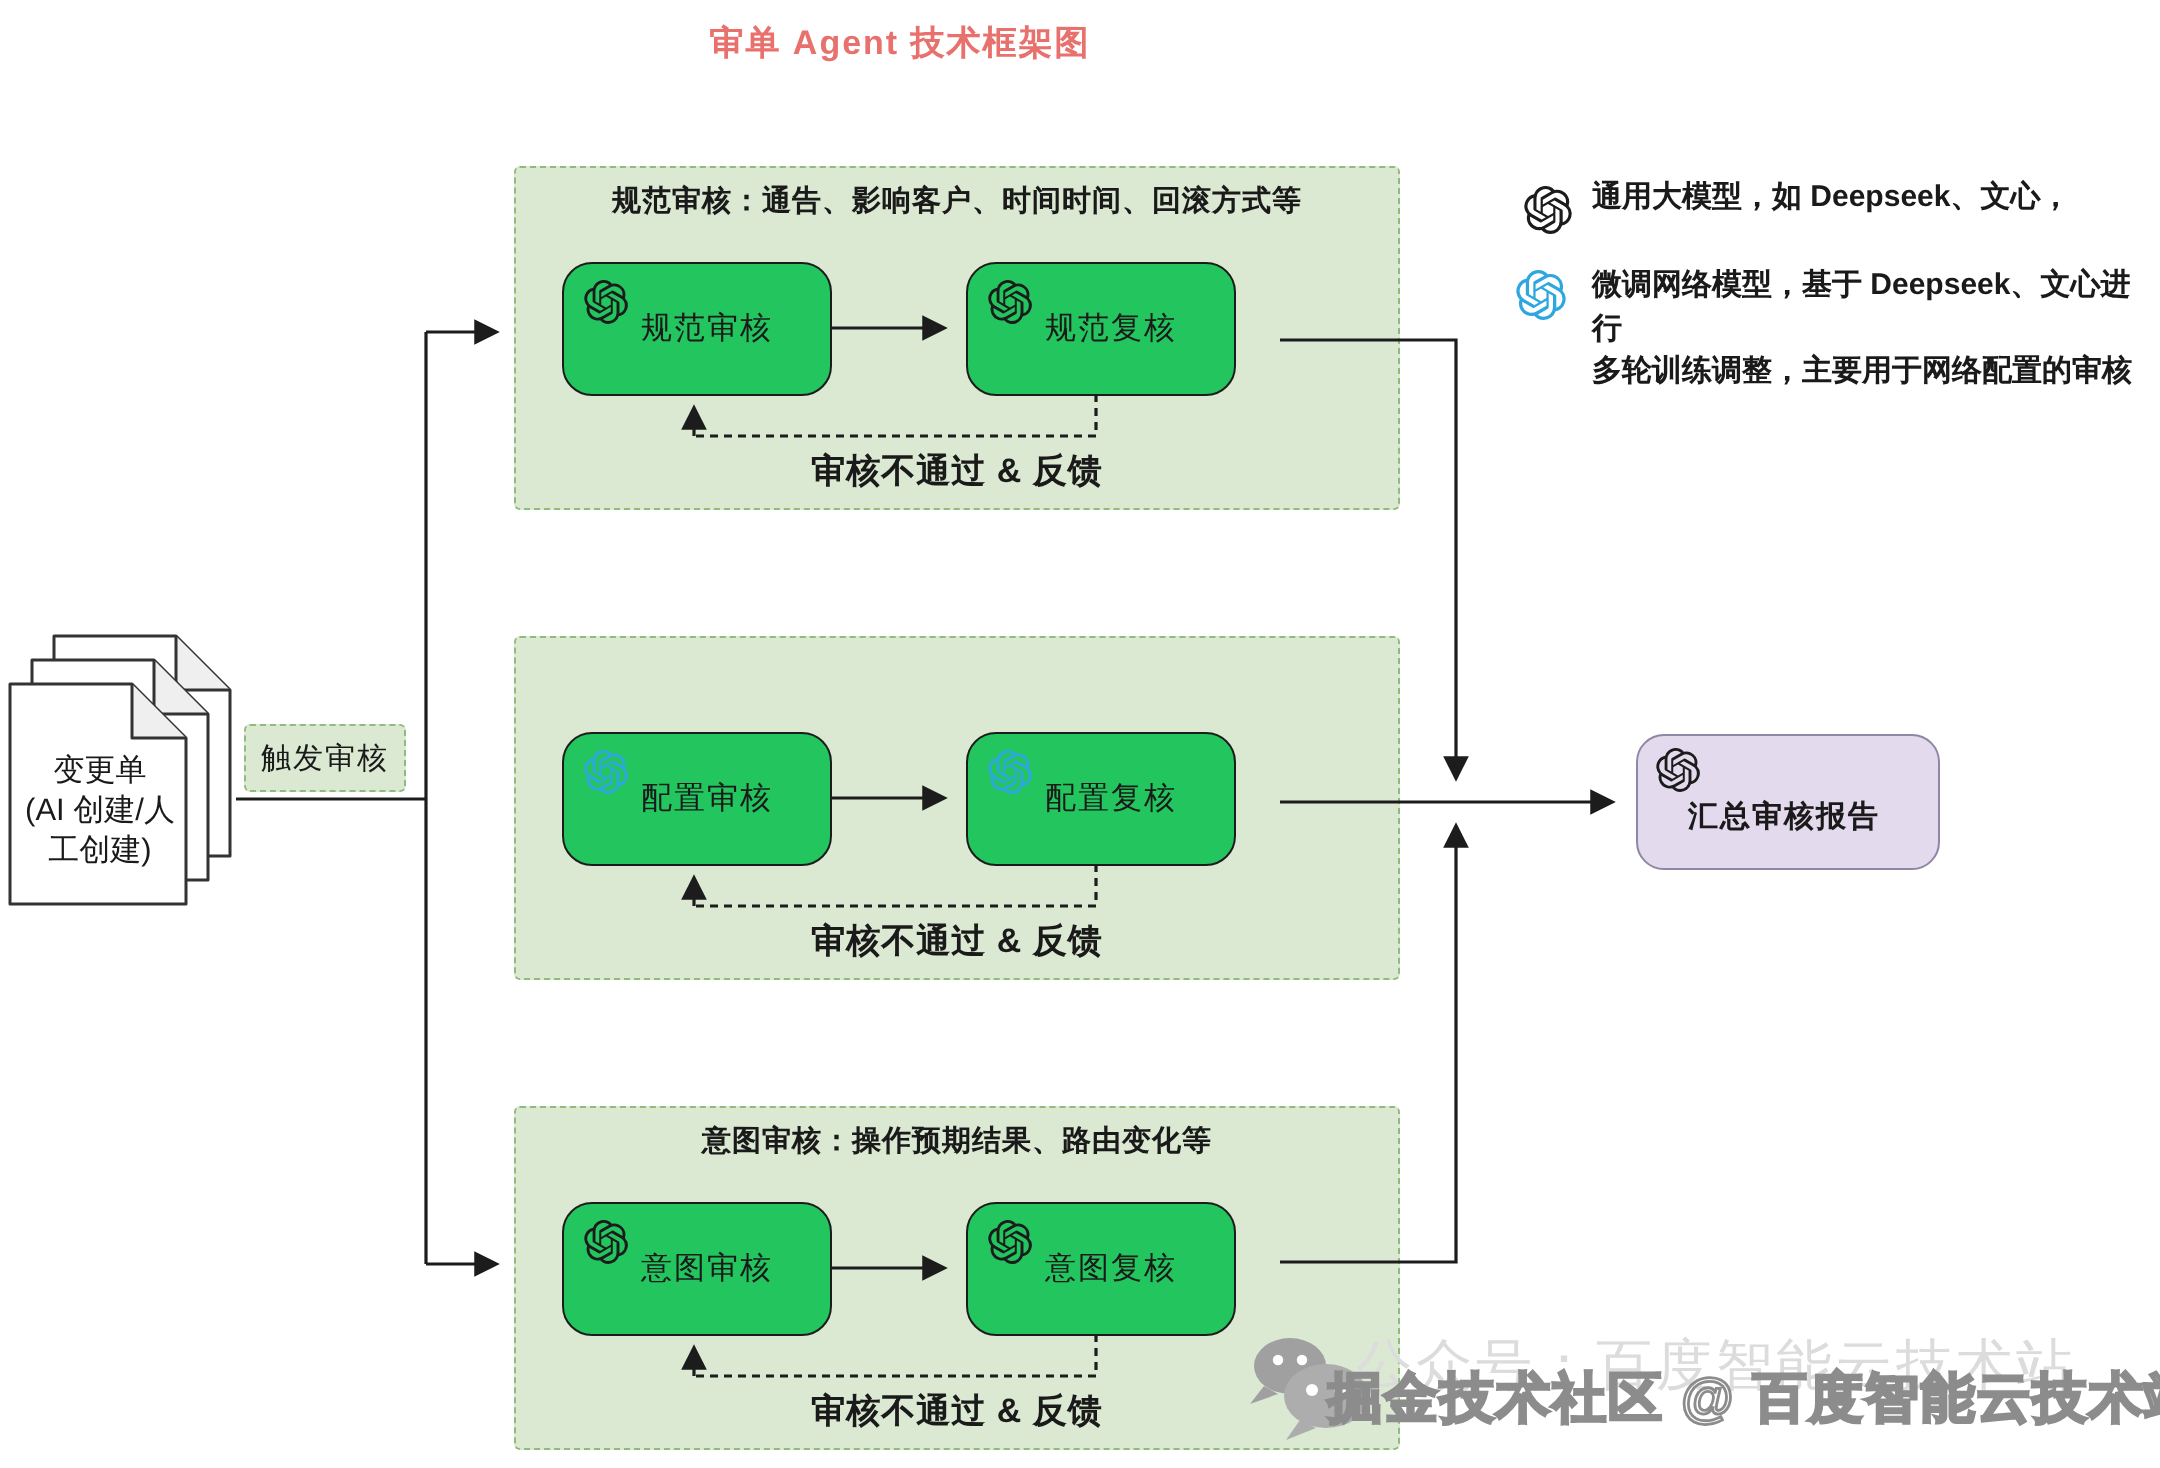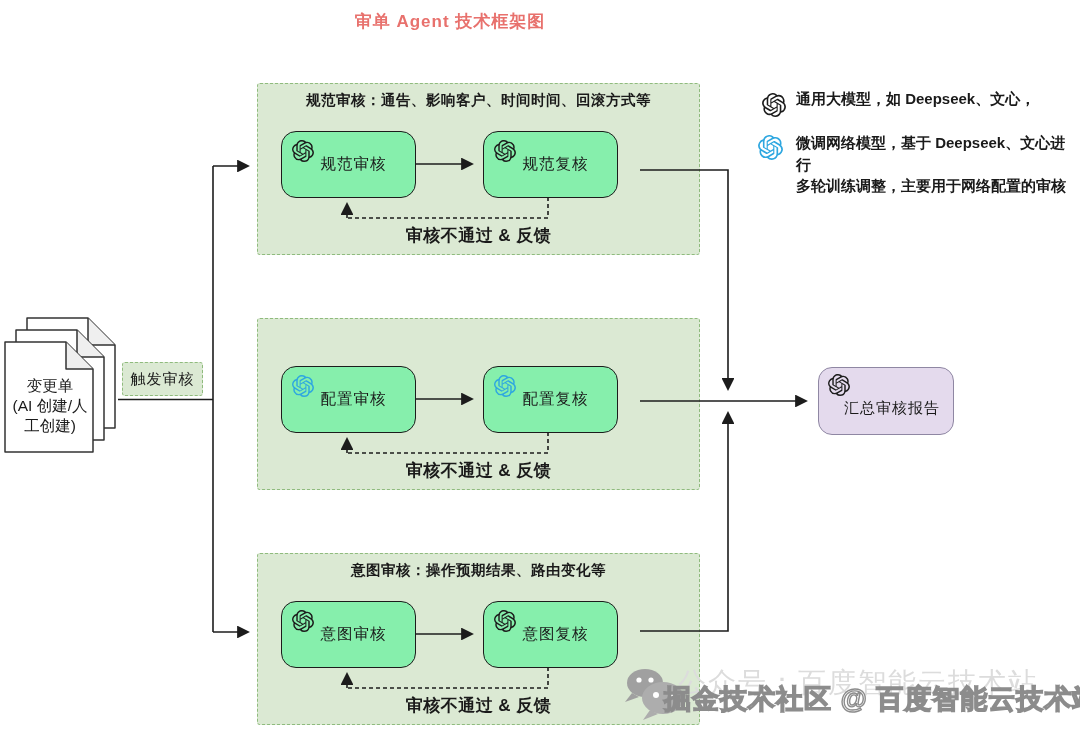--- a/index.html
+++ b/index.html
@@ -6,37 +6,37 @@
   .canvas{position:relative;width:1080px;height:734px;background:#fff;overflow:hidden;
           font-family:"Liberation Sans",sans-serif;color:#1a1a1a;}
   .abs{position:absolute;}
   .title{left:240px;top:10px;width:420px;text-align:center;font-size:17px;font-weight:bold;
          letter-spacing:1px;}
   
   .panel{left:257px;width:443px;height:172px;border:1.6px dashed #8fbb7d;border-radius:3px;
          background:#dbe9d3;box-sizing:border-box;}
   .panel-header{position:absolute;left:0;right:0;top:7px;text-align:center;font-size:14.5px;
                 font-weight:bold;letter-spacing:.5px;}
-  .node{position:absolute;top:47px;width:135px;height:67px;background:#86efac;
+  .node{position:absolute;top:47px;width:135px;height:67px;background:#22c55e;
         border:1.6px solid #1c1c1c;border-radius:15px;box-sizing:border-box;}
   .node .logo{position:absolute;left:10px;top:8px;}
   .node .lbl{position:absolute;inset:0;display:flex;align-items:center;justify-content:center;
              font-size:15.5px;letter-spacing:1px;padding-left:10px;}
   .node.left{left:23px;} .node.right{left:225px;}
   .fb-label{position:absolute;left:0;right:0;bottom:7px;text-align:center;font-size:17px;
             font-weight:bold;letter-spacing:.5px;}
   
   .trigger{left:122px;top:362px;width:81px;height:34px;background:#dbe9d3;
            border:1.5px dashed #8fbb7d;border-radius:3px;box-sizing:border-box;
            display:flex;align-items:center;justify-content:center;font-size:15px;letter-spacing:1px;}
   
   .doc-label{left:4px;top:376px;width:92px;text-align:center;font-size:15.5px;line-height:20px;}
   
-  .summary{left:818px;top:367px;width:136px;height:68px;background:#e4daed;
-           border:1.5px solid #8f87a3;border-radius:14px;box-sizing:border-box;}
+  .summary{left:818px;top:367px;width:152px;height:68px;background:#e4daed;
+           border:1.5px solid #8f87a3;border-radius:14px;box-sizing:border-box;font-weight:bold;}
   .summary .logo{position:absolute;left:9px;top:6px;}
   .summary .lbl{position:absolute;left:25px;top:31px;font-size:15px;letter-spacing:1px;}
   .legend-text{font-size:15px;line-height:21.5px;font-weight:600;}
   
   .wm-back{left:678px;top:664px;font-size:28px;color:#dcdcdc;letter-spacing:2px;white-space:nowrap;}
   .wm-front{left:664px;top:681px;font-size:27px;font-weight:bold;white-space:nowrap;
             color:rgba(255,255,255,0.55);-webkit-text-stroke:1.4px #8c8c8c;letter-spacing:1px;}
   svg{display:block;}
   .overlay{position:absolute;left:0;top:0;pointer-events:none;z-index:5;}
   .z6{z-index:6;} .z8{z-index:8;} .z9{z-index:9;} .z10{z-index:10;}

